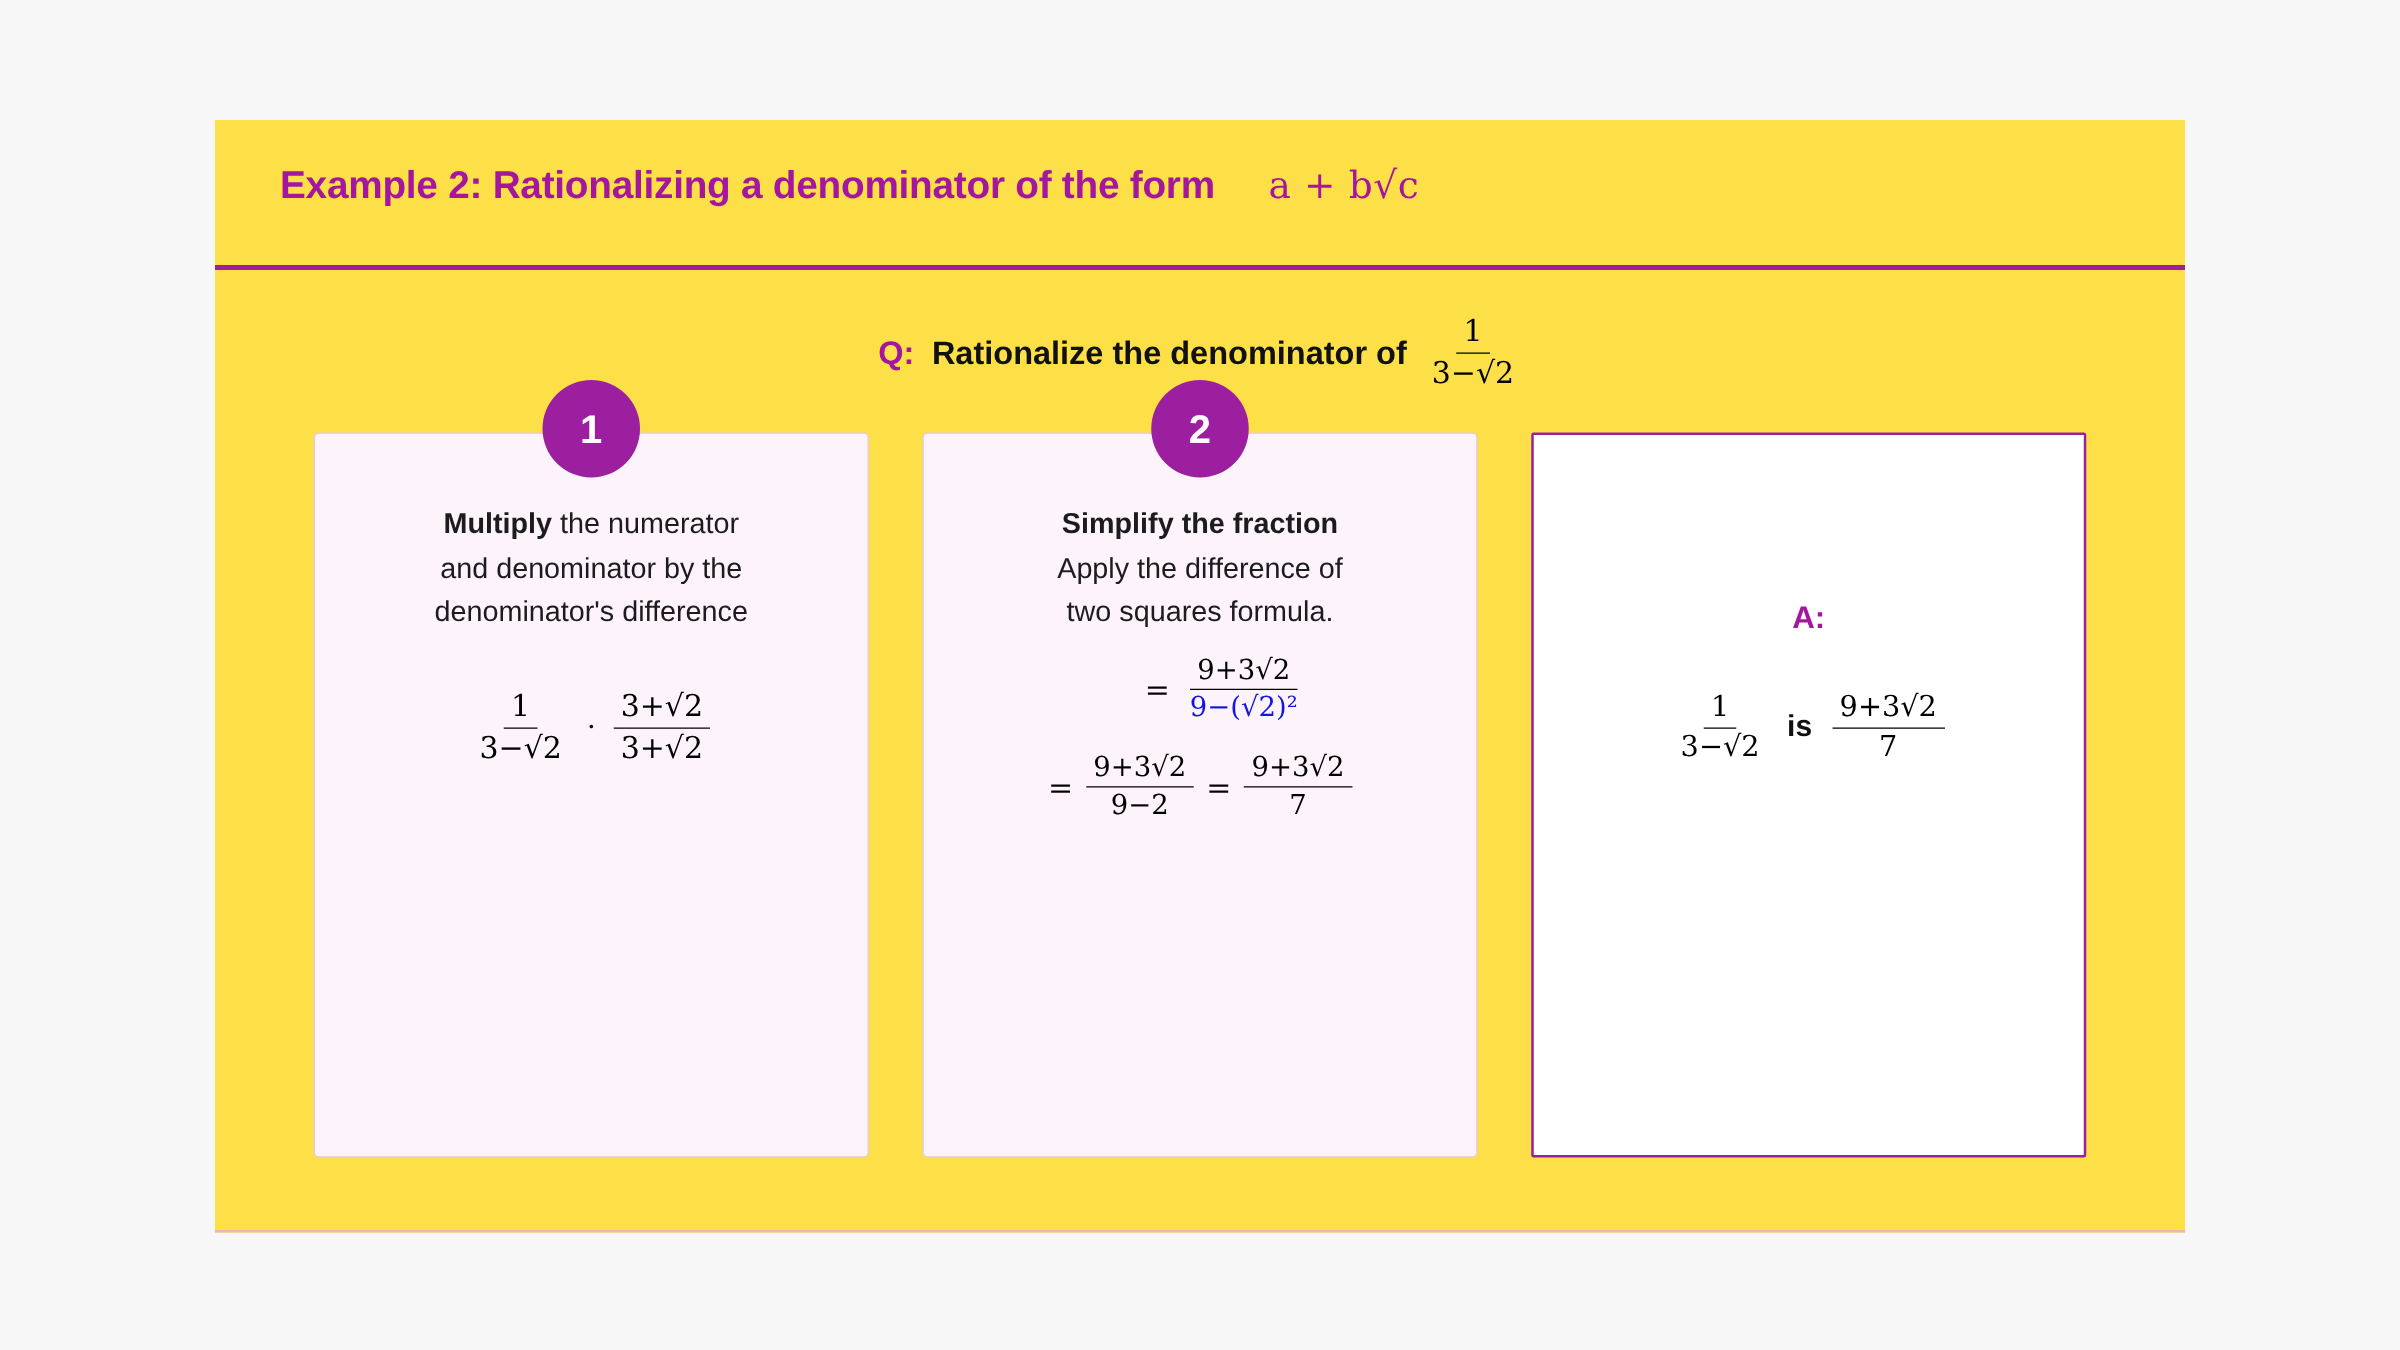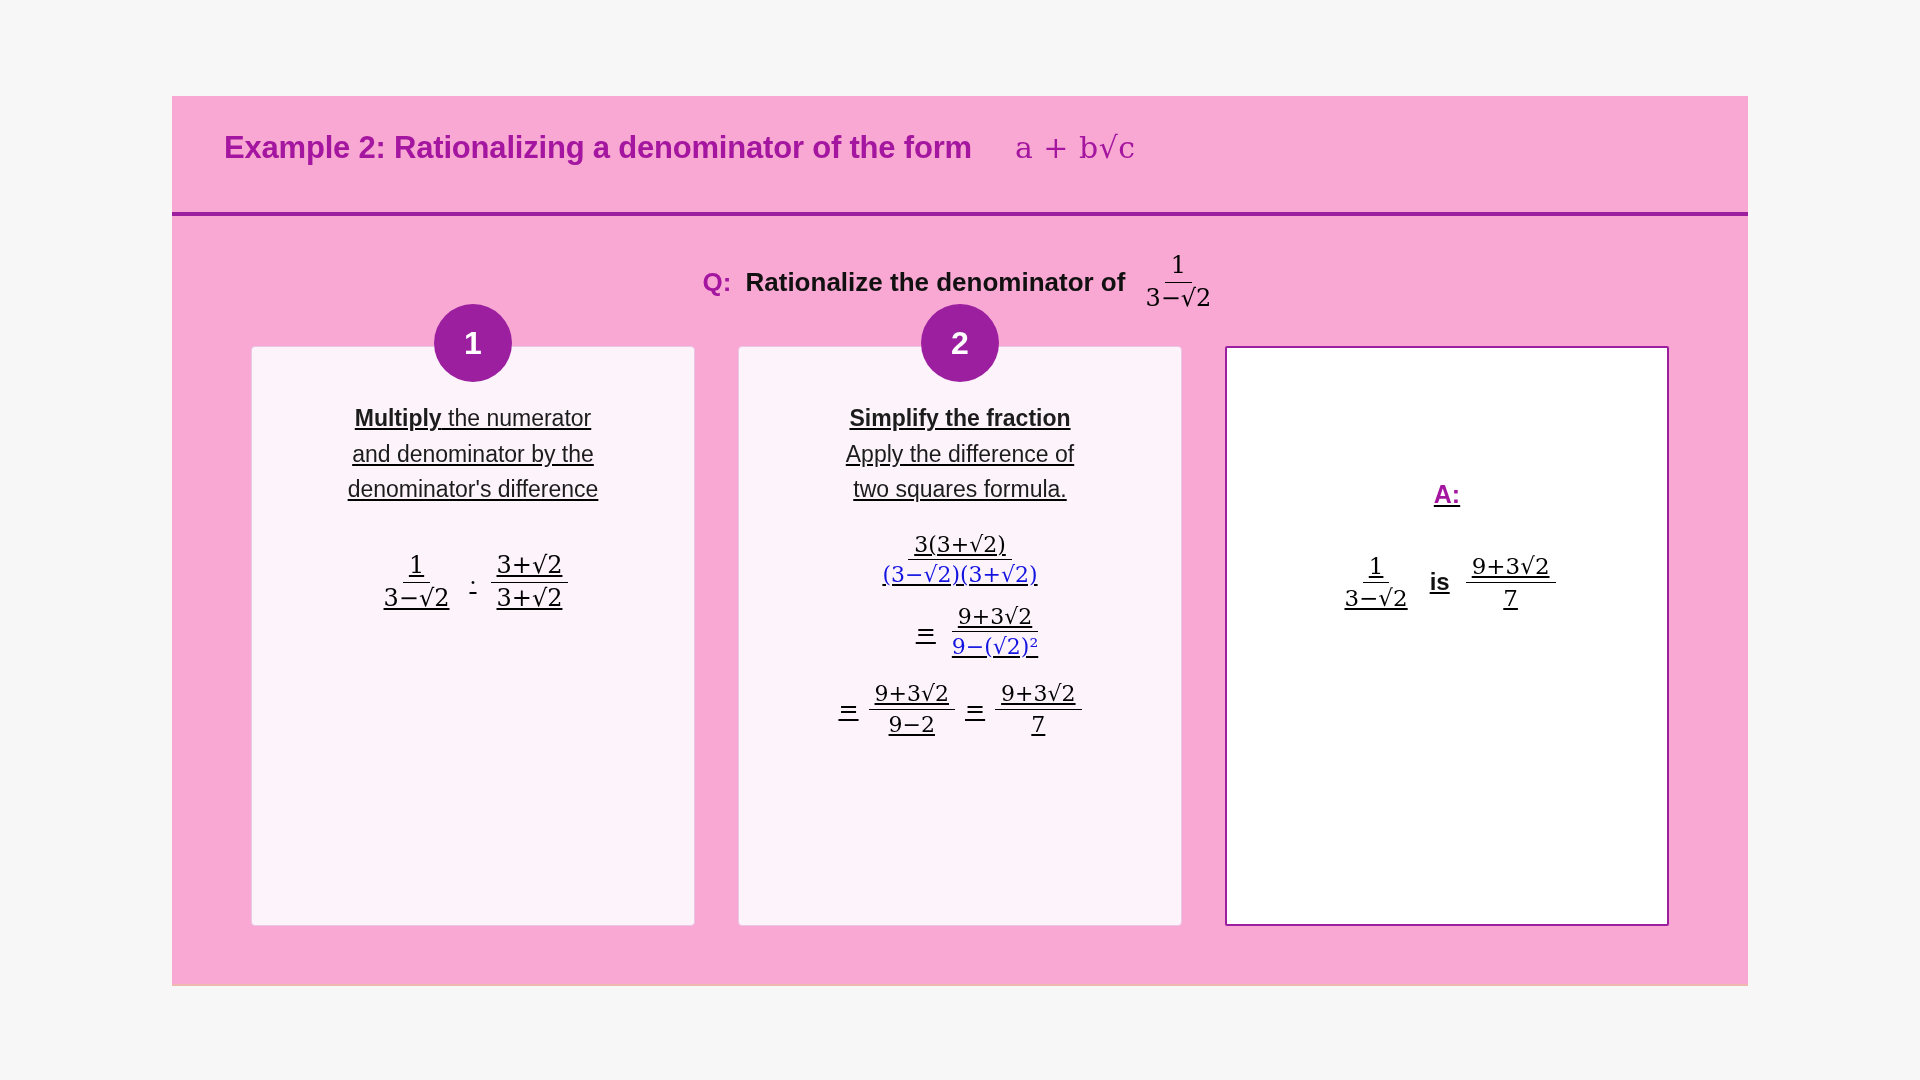--- a/index.html
+++ b/index.html
@@ -13,21 +13,21 @@
     font-family: "Liberation Sans", sans-serif;
     overflow: hidden;
   }
 
   .card {
     position: absolute;
     left: 172px;
     top: 96px;
     width: 1576px;
     height: 890px;
-    background: #f9a8d4;
+    background: #fde047;
     box-sizing: border-box;
   }
 
   
   .header {
     height: 120px;
     padding: 34px 0 0 52px;
     box-sizing: border-box;
     border-bottom: 4px solid #9c1fa0;
   }
@@ -121,21 +121,20 @@
     background: #9c1fa0;
     color: #ffffff;
     font-size: 32px;
     font-weight: bold;
     display: flex;
     align-items: center;
     justify-content: center;
   }
   .panel-body {
     padding: 54px 34px 0 34px;
-    text-decoration: underline;
   }
   .line {
     font-size: 23px;
     color: #1c1c1c;
     line-height: 1.55;
   }
   .line.bold {
     font-weight: bold;
   }
   .line b { font-weight: bold; }
@@ -233,26 +232,20 @@
       </div>
     </div>
 
     <div class="panel tinted">
       <div class="badge">2</div>
       <div class="panel-body">
         <div class="line bold">Simplify the fraction</div>
         <div class="line">Apply the difference of</div>
         <div class="line">two squares formula.</div>
 
-        <div class="math-block" style="margin-top:24px; font-size:22px;">
-          <span class="frac">
-            <span class="num">3(3+√2)</span>
-            <span class="den blue">(3−√2)(3+√2)</span>
-          </span>
-        </div>
 
         <div class="math-block" style="margin-top:16px; font-size:22px; padding-left:40px;">
           <span class="eq">=</span>
           <span class="frac">
             <span class="num">9+3√2</span>
             <span class="den blue">9−(√2)²</span>
           </span>
         </div>
 
         <div class="math-block" style="margin-top:22px; font-size:22px;">

